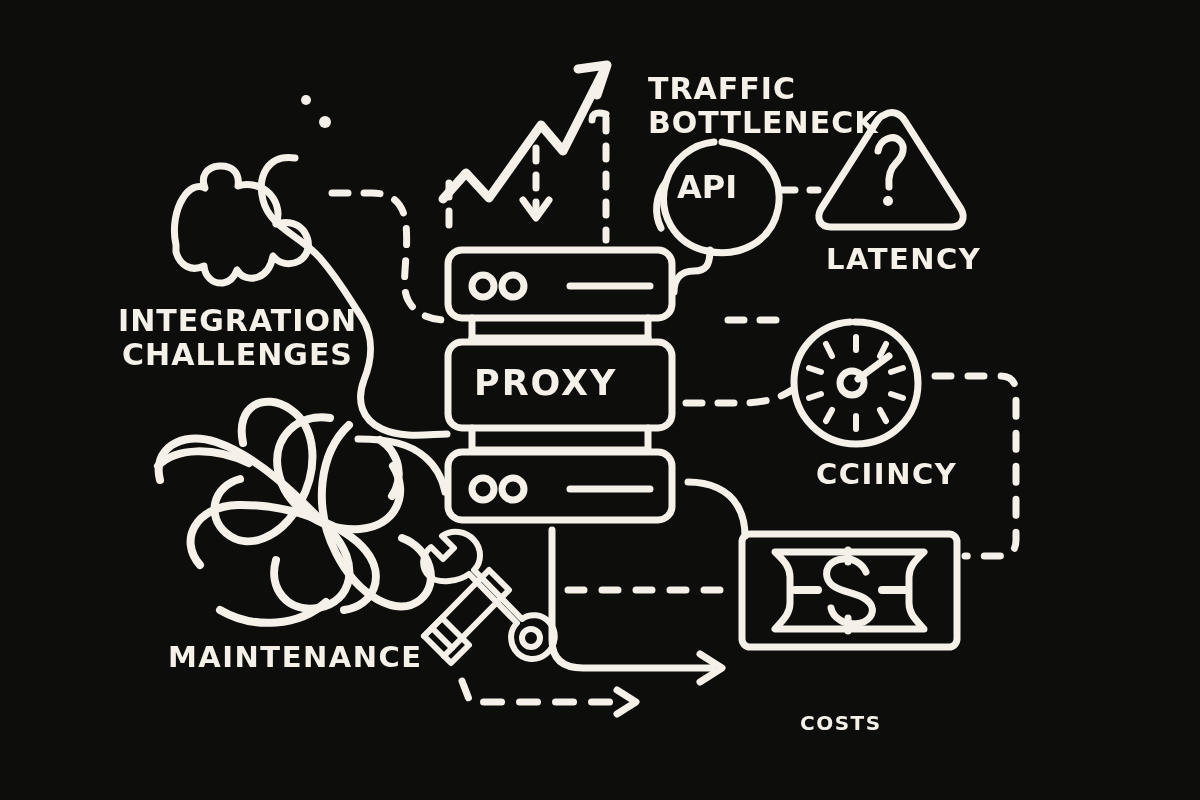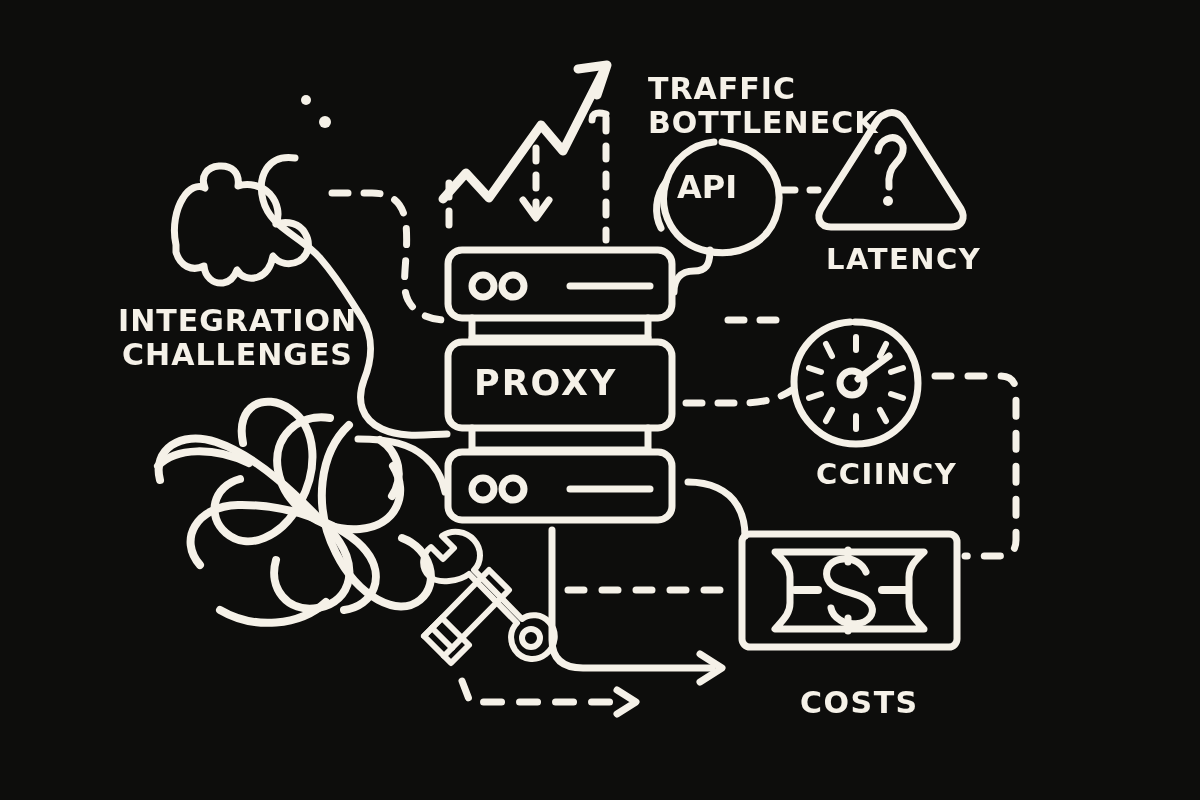--- a/index.html
+++ b/index.html
@@ -30,21 +30,21 @@
     line-height: 1.12;
     white-space: pre-line;
     text-align: left;
     user-select: none;
   }
   .lbl-integration { left: 118px; top: 304px; font-size: 30px; text-align: center; letter-spacing: 1px; }
   .lbl-traffic     { left: 648px; top: 38px;  font-size: 30px; text-align: left; letter-spacing: 1px; margin-top: 34px; }
   .lbl-latency     { left: 826px; top: 243px; font-size: 29px; }
   .lbl-ccincy      { left: 791px; top: 458px; font-size: 29px; margin-left: 25px; }
   .lbl-maintenance { left: 168px; top: 641px; font-size: 29px; }
-  .lbl-costs       { left: 800px; top: 686px; font-size: 30px; }
+  .lbl-costs       { left: 800px; top: 712px; font-size: 20px; }
   .lbl-proxy       { left: 474px; top: 364px; font-size: 35px; letter-spacing: 2px; }
   .lbl-api         { left: 677px; top: 170px; font-size: 32px; letter-spacing: 0px; }
 </style>
 </head>
 <body>
 
 <div id="canvas">
 
   <svg id="art" viewBox="0 0 1200 800" fill="none" stroke="#f5f1e8" stroke-width="7" stroke-linecap="round" stroke-linejoin="round">
 
@@ -249,16 +249,17 @@
   <div class="lbl lbl-traffic">TRAFFIC
 BOTTLENECK</div>
 
   <div class="lbl lbl-integration">INTEGRATION
 CHALLENGES</div>
 
   <div class="lbl lbl-latency">LATENCY</div>
 
   <div class="lbl lbl-ccincy">CCIINCY</div>
 
+  <div class="lbl lbl-maintenance">MAINTENANCE</div>
 
   <div class="lbl lbl-costs">COSTS</div>
 
 </div>
 
 </body></html>

